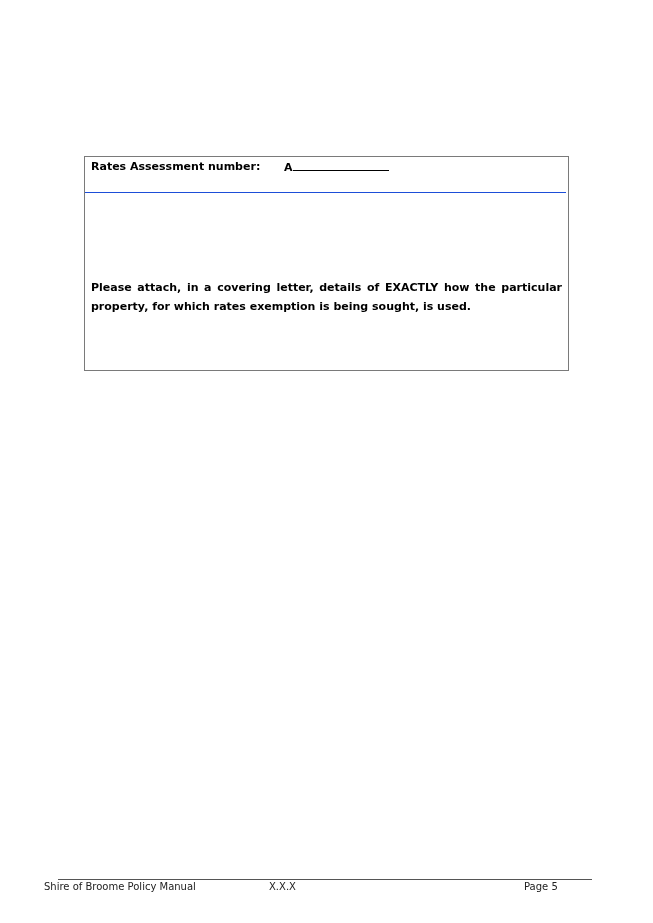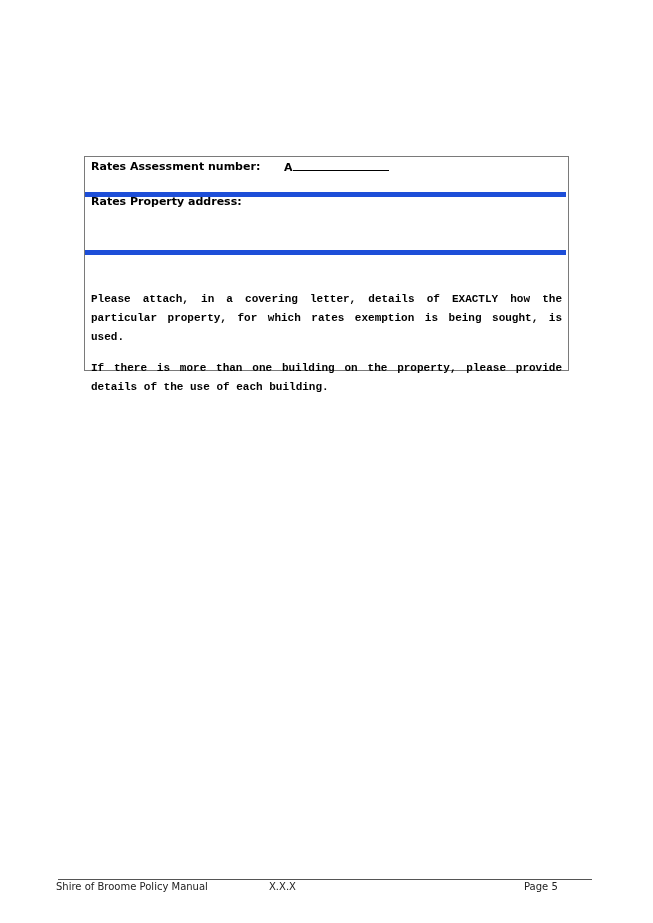--- a/index.html
+++ b/index.html
@@ -1,46 +1,42 @@
 <!DOCTYPE html>
 <html><head>
 <meta charset="utf-8">
 <style>
   html, body { margin:0; padding:0; background:#ffffff; }
   body { width:653px; height:923px; position:relative; overflow:hidden;
          font-family:"DejaVu Sans", sans-serif; color:#000; }
   .form-box { position:absolute; left:84px; top:156px; width:485px; height:215px;
               border:1px solid #7a7a7a; box-sizing:border-box; }
-  .row { position:absolute; left:0; right:2px; border-bottom:5px solid #1d4ed8; }
+  .row { position:absolute; left:0; right:2px; border-bottom:1px solid #1d4ed8; }
   .row1 { top:0; height:35px; }
   .row2 { top:35px; height:58px; }
   .label { position:absolute; left:6px; top:3px; font-weight:bold; font-size:11px; white-space:nowrap; }
   .value { position:absolute; left:199px; top:3px; font-weight:bold; font-size:11px; white-space:nowrap; }
   .value .line { display:inline-block; width:96px; border-bottom:1px solid #000; height:10px; vertical-align:baseline; }
   .notes { position:absolute; left:6px; right:6px; top:121px; font-weight:bold; font-size:11px; line-height:19px; }
-  .notes p { margin:12px 0 7px 0; text-align:justify;font-family:Liberation Mono, monospace; }
+  .notes p { margin:0 0 7px 0; text-align:justify; }
   .footer-rule { position:absolute; left:58px; width:534px; top:879px; border-top:1px solid #555; }
   .footer { position:absolute; top:881px; font-family:"DejaVu Sans", sans-serif; font-size:10px; color:#222; }
-  .f-left { left:56px; }
+  .f-left { left:44px; }
   .f-mid { left:269px; }
   .f-right { left:524px; }
 </style>
 </head>
 <body>
 
 <div class="form-box">
   <div class="row row1">
     <span class="label">Rates Assessment number:</span>
     <span class="value"><span>A</span><span class="line"></span></span>
   </div>
-  <div class="row row2">
-    <span class="label">Rates Property address:</span>
-  </div>
   <div class="notes">
     <p>Please attach, in a covering letter, details of EXACTLY how the particular property, for which rates exemption is being sought, is used.</p>
-    <p>If there is more than one building on the property, please provide details of the use of each building.</p>
   </div>
 </div>
 
 <div class="footer-rule"></div>
 <div class="footer f-left">Shire of Broome Policy Manual</div>
 <div class="footer f-mid">X.X.X</div>
 <div class="footer f-right">Page 5</div>
 
 </body></html>

